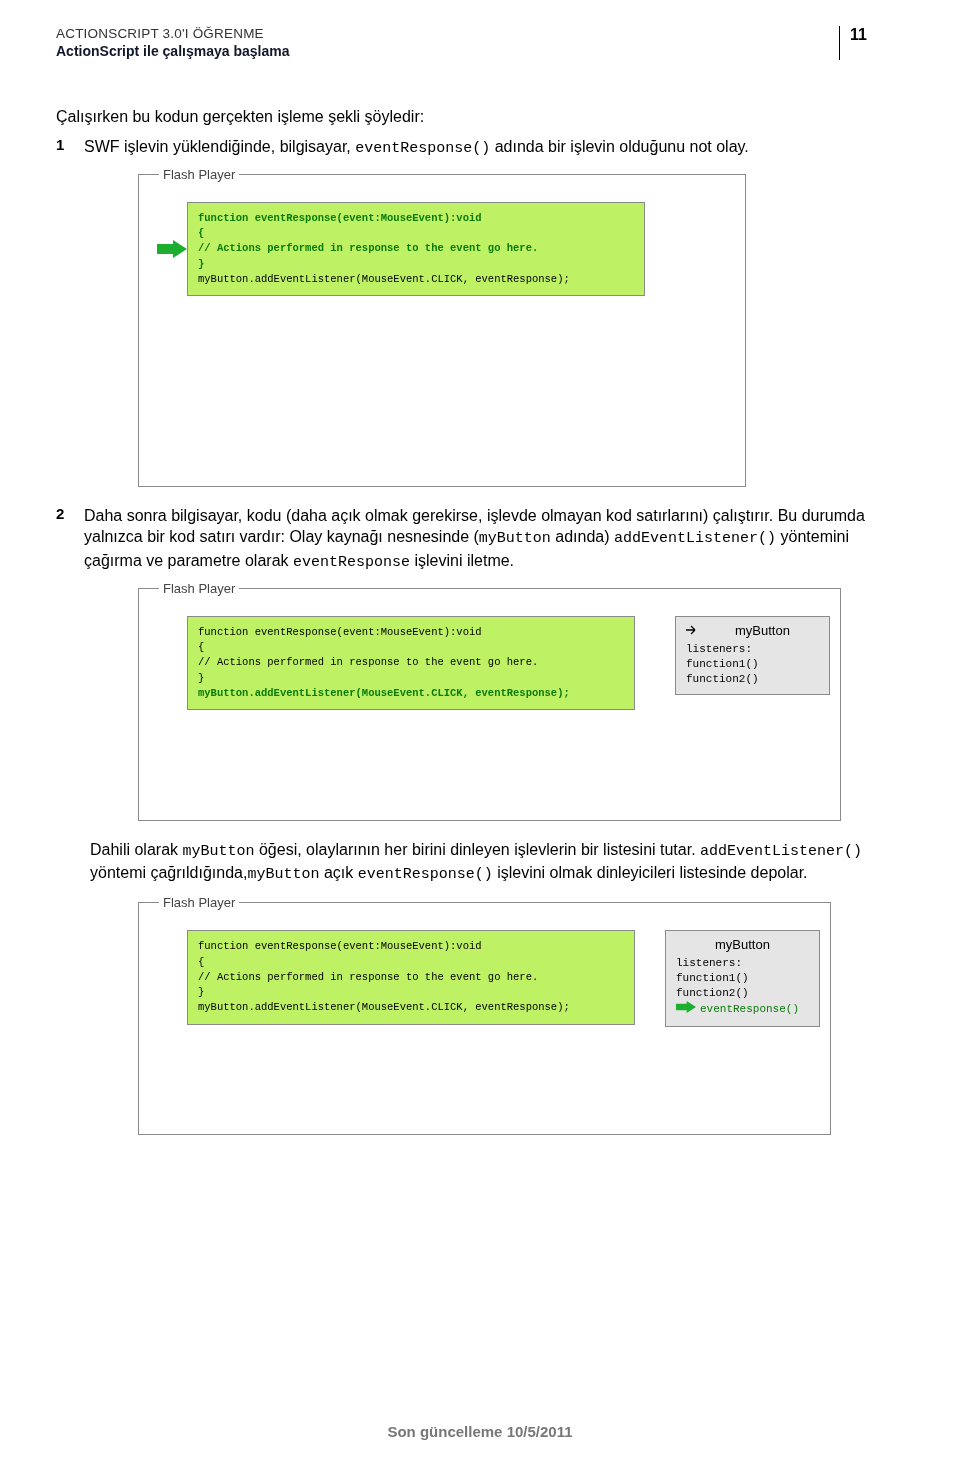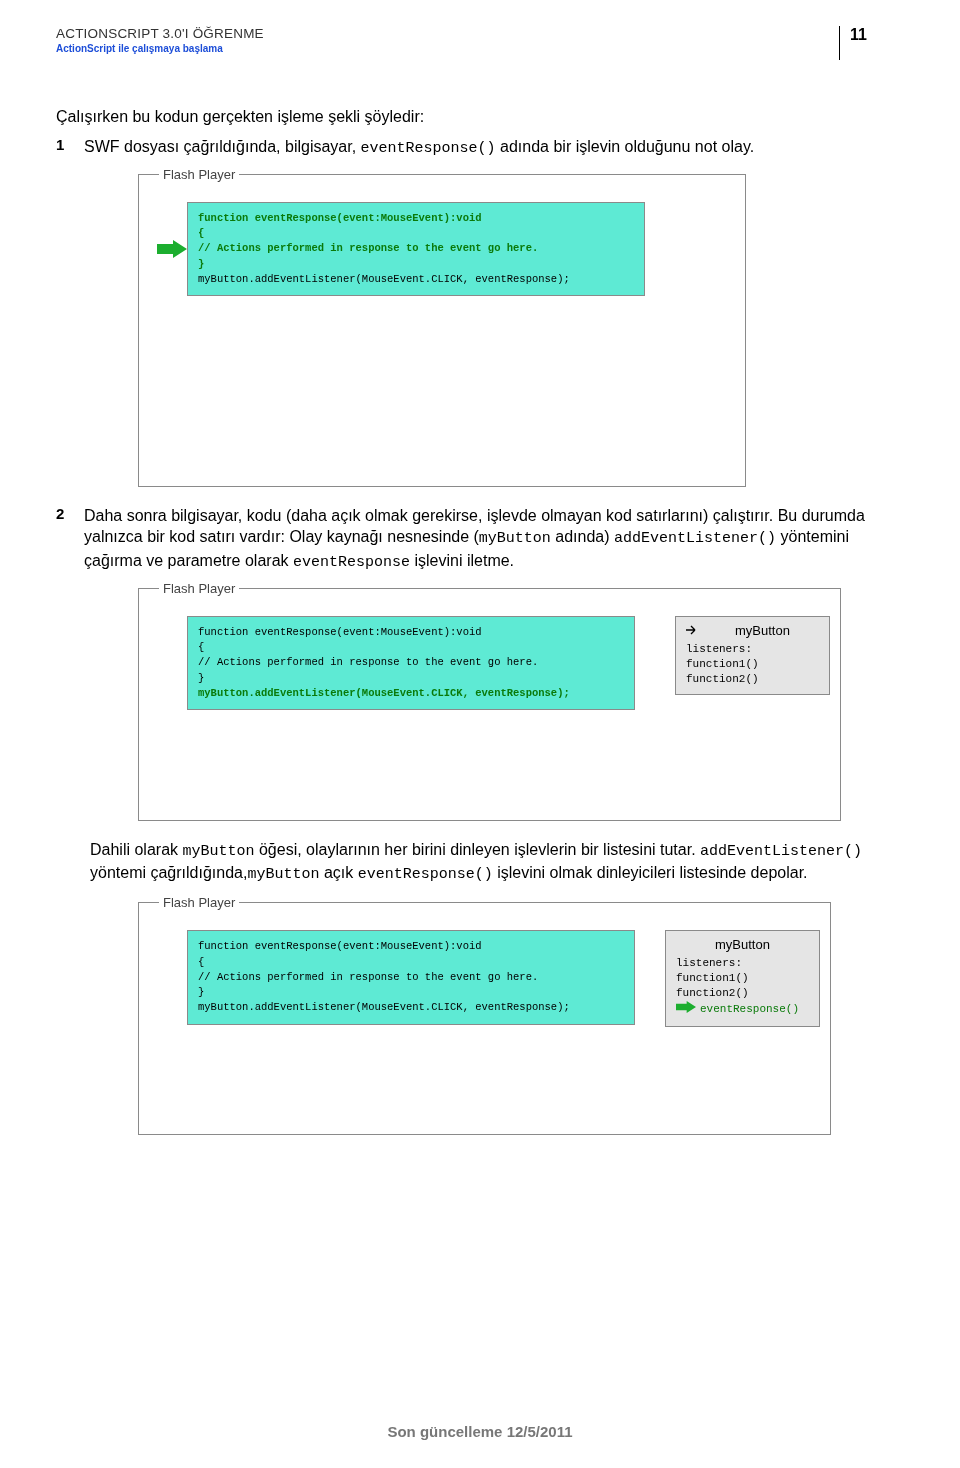--- a/index.html
+++ b/index.html
@@ -27,23 +27,23 @@
   .header-left {
     flex: 1;
   }
   .doc-title {
     font-size: 13.5px;
     letter-spacing: .2px;
     font-weight: 400;
     color: #333;
   }
   .doc-subtitle {
-    font-size: 10px;
+    font-size: 14px;
     font-weight: 700;
-    color: #1d4ed8;
+    color: #0f172a;
     margin-top: 2px;
   }
   .pagecol {
     width: 54px;
     border-left: 1px solid #000;
     padding-left: 10px;
     height: 34px;
     font-size: 16px;
     font-weight: 700;
     display: flex;
@@ -102,21 +102,21 @@
   }
 
   .diag-row {
     display: flex;
     align-items: stretch;
     gap: 0;
   }
 
   .code-box {
     border: 1px solid #8a8a8a;
-    background: #5eead4;
+    background: #bef264;
     padding: 8px 10px 8px 10px;
     font-family: "Courier New", monospace;
     font-size: 10.5px;
     line-height: 1.45;
     color: #000;
     position: relative;
     width: 448px;
     box-sizing: border-box;
   }
 
@@ -189,21 +189,21 @@
     </div>
     <div class="pagecol">11</div>
   </div>
 
   <div class="body-intro">Çalışırken bu kodun gerçekten işleme şekli şöyledir:</div>
 
   <ol class="steplist">
     <li class="step">
       <div class="step-num">1</div>
       <div class="step-text">
-        <span>SWF dosyası çağrıldığında, bilgisayar, </span><code class="inline">eventResponse()</code><span> adında bir işlevin olduğunu not olay.</span>
+        <span>SWF işlevin yüklendiğinde, bilgisayar, </span><code class="inline">eventResponse()</code><span> adında bir işlevin olduğunu not olay.</span>
       </div>
     </li>
   </ol>
 
   <div class="diagram">
     <fieldset class="flash tall">
       <legend>Flash Player</legend>
       <div class="diag-row" style="margin-top:10px;">
         <div class="arrow-in">
           <svg class="green-arrow-right" width="30" height="18" viewBox="0 0 30 18">
@@ -296,15 +296,15 @@
                   </svg>
               </span>
               <span class="green">eventResponse()</span>
             </div>
           </div>
         </div>
       </div>
     </fieldset>
   </div>
 
-  <div class="footer">Son güncelleme 12/5/2011</div>
+  <div class="footer">Son güncelleme 10/5/2011</div>
 
 </div>
 
 </body></html>

